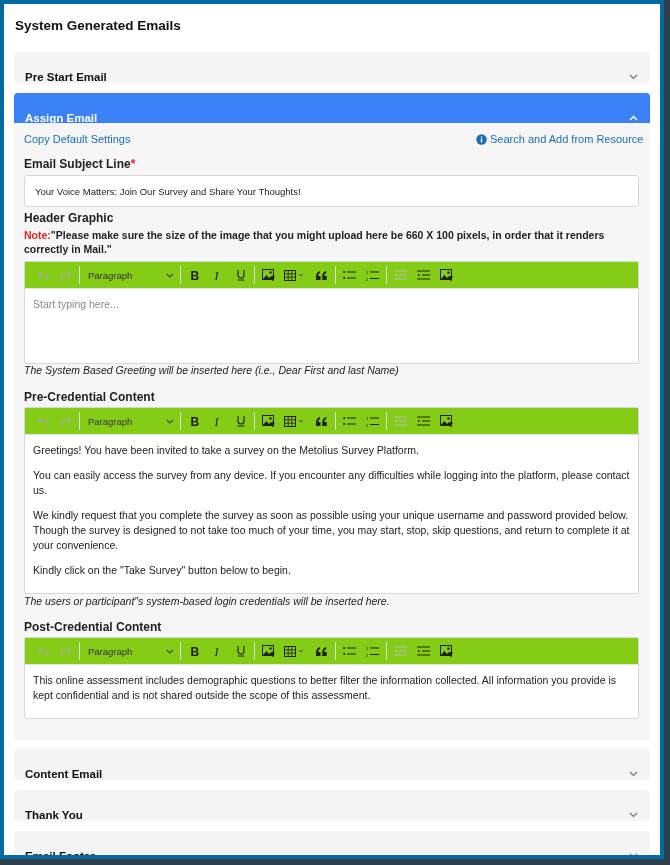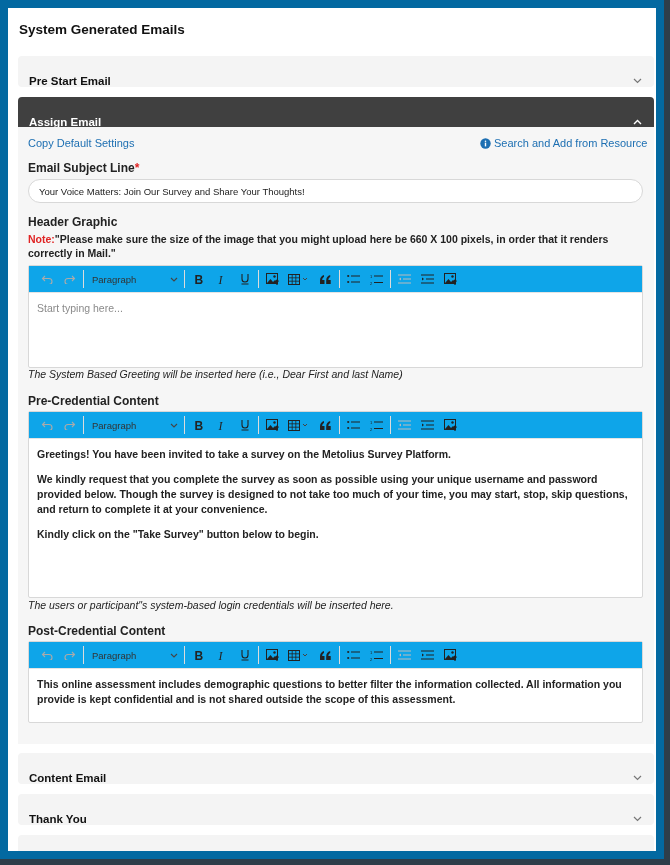--- a/index.html
+++ b/index.html
@@ -1,52 +1,52 @@
 <!DOCTYPE html>
 <html><head>
 <meta charset="utf-8">
 <style>
   * { box-sizing: border-box; margin: 0; padding: 0; }
   html, body { width: 670px; height: 865px; overflow: hidden; background: #2e3e4a; }
   body { font-family: "Liberation Sans", "DejaVu Sans", sans-serif; color: #1a1a1a; }
   .frame {
     position: absolute; left: 0; top: 0; width: 664px; height: 859px;
-    border: 8px solid #0369a1; background: #ffffff; overflow: hidden;
+    border: 4px solid #0369a1; background: #ffffff; overflow: hidden;
   }
   .page-title {
     position: absolute; left: 11px; top: 14px; font-size: 13.5px; font-weight: bold; color: #111;
   }
   .acc {
     position: absolute; left: 10px; width: 636px; height: 31px; background: #f4f4f4;
     border-radius: 4px; display: flex; align-items: flex-end; padding: 0 11px;
     font-size: 11.5px; font-weight: bold; color: #111; cursor: pointer;
   }
   .acc .chev { margin-left: auto; width: 12px; height: 12px; display:flex; align-items:center; justify-content:center; }
-  .acc.active { background: #404040; color: #fff; border-radius: 4px 4px 0 0; }
+  .acc.active { background: #3b82f6; color: #fff; border-radius: 4px 4px 0 0; }
   .acc-body {
     position: absolute; left: 10px; top: 119px; width: 636px; height: 617px; background: #f6f6f6;
   }
   .link { position: absolute; font-size: 11px; color: #1d6fb2; cursor: pointer; }
   .label { position: absolute; left: 10px; font-size: 12px; font-weight: bold; color: #222; }
   .req { color: #e02424; }
   .input {
-    position: absolute; left: 10px; width: 615px; height: 24px; background: #fff;
-    border: 1px solid #d8d8d8; border-radius: 12px; font-size: 9.5px; padding: 0 10px;
+    position: absolute; left: 10px; width: 615px; height: 32px; background: #fff;
+    border: 1px solid #d8d8d8; border-radius: 3px; font-size: 9.5px; padding: 0 10px;
     display: flex; align-items: center; color: #222; font-family: "Liberation Sans", sans-serif;
   }
   .note { position: absolute; left: 10px; width: 620px; font-size: 10.5px; font-weight: bold; line-height: 14px; color: #222; }
   .note .red { color: #e02424; font-weight: bold; }
   .editor { position: absolute; left: 10px; width: 615px; background: #fff; border: 1px solid #d8d8d8; border-radius: 2px; }
-  .toolbar { height: 27px; border-bottom: 1px solid #e4e4e4; display: flex; align-items: center; padding-left: 6px; background: #0ea5e9; text-align: center; }
+  .toolbar { height: 27px; border-bottom: 1px solid #e4e4e4; display: flex; align-items: center; padding-left: 6px; background: #84cc16; text-align: center; }
   .tb { width: 23px; height: 20px; display: flex; align-items: center; justify-content: center; cursor: pointer; }
   .sep { width: 1px; height: 18px; background: #dcdcdc; margin: 0 2px; }
   .para { width: 96px; height: 20px; display: flex; align-items: center; padding: 0 4px 0 6px; font-size: 9.5px; color: #333; cursor: pointer; }
   .para .caret { margin-left: auto; }
   .editor-body { padding: 8px 8px; font-size: 10.5px; line-height: 15px; color: #222; }
-  .editor-body p { margin-bottom: 10px; font-weight: bold; }
+  .editor-body p { margin-bottom: 10px; }
   .editor-body .ph { color: #8a8a8a; text-align: center; }
   .helper { position: absolute; left: 10px; font-size: 10.5px; color: #222; font-style: italic; }
   svg { display: block; }
 </style>
 </head>
 <body>
 
 <div class="frame">
   <div class="page-title">System Generated Emails</div>
 
@@ -281,20 +281,21 @@
             <svg width="14" height="12" viewBox="0 0 14 12">
               <rect x="0.5" y="0.5" width="11" height="10" fill="none" stroke="#222"></rect>
               <path d="M1 10l3.5-4 2.5 3 2-2 2.5 3z" fill="#222"></path>
               <circle cx="8.5" cy="3.5" r="1.2" fill="#222"></circle>
               <path d="M11 7v5M9.5 8.5L11 7l1.5 1.5" stroke="#222" stroke-width="1.2" fill="none"></path>
             </svg>
           </span>
       </div>
       <div class="editor-body">
         <p>Greetings! You have been invited to take a survey on the Metolius Survey Platform.</p>
+        <p>You can easily access the survey from any device. If you encounter any difficulties while logging into the platform, please contact us.</p>
         <p>We kindly request that you complete the survey as soon as possible using your unique username and password provided below. Though the survey is designed to not take too much of your time, you may start, stop, skip questions, and return to complete it at your convenience.</p>
         <p>Kindly click on the "Take Survey" button below to begin.</p>
       </div>
     </div>
 
     <div class="helper" style="top:472px">The users or participant"s system-based login credentials will be inserted here.</div>
 
     <div class="label" style="top:497px">Post-Credential Content</div>
 
     <div class="editor" style="top:514px; height:82px">

